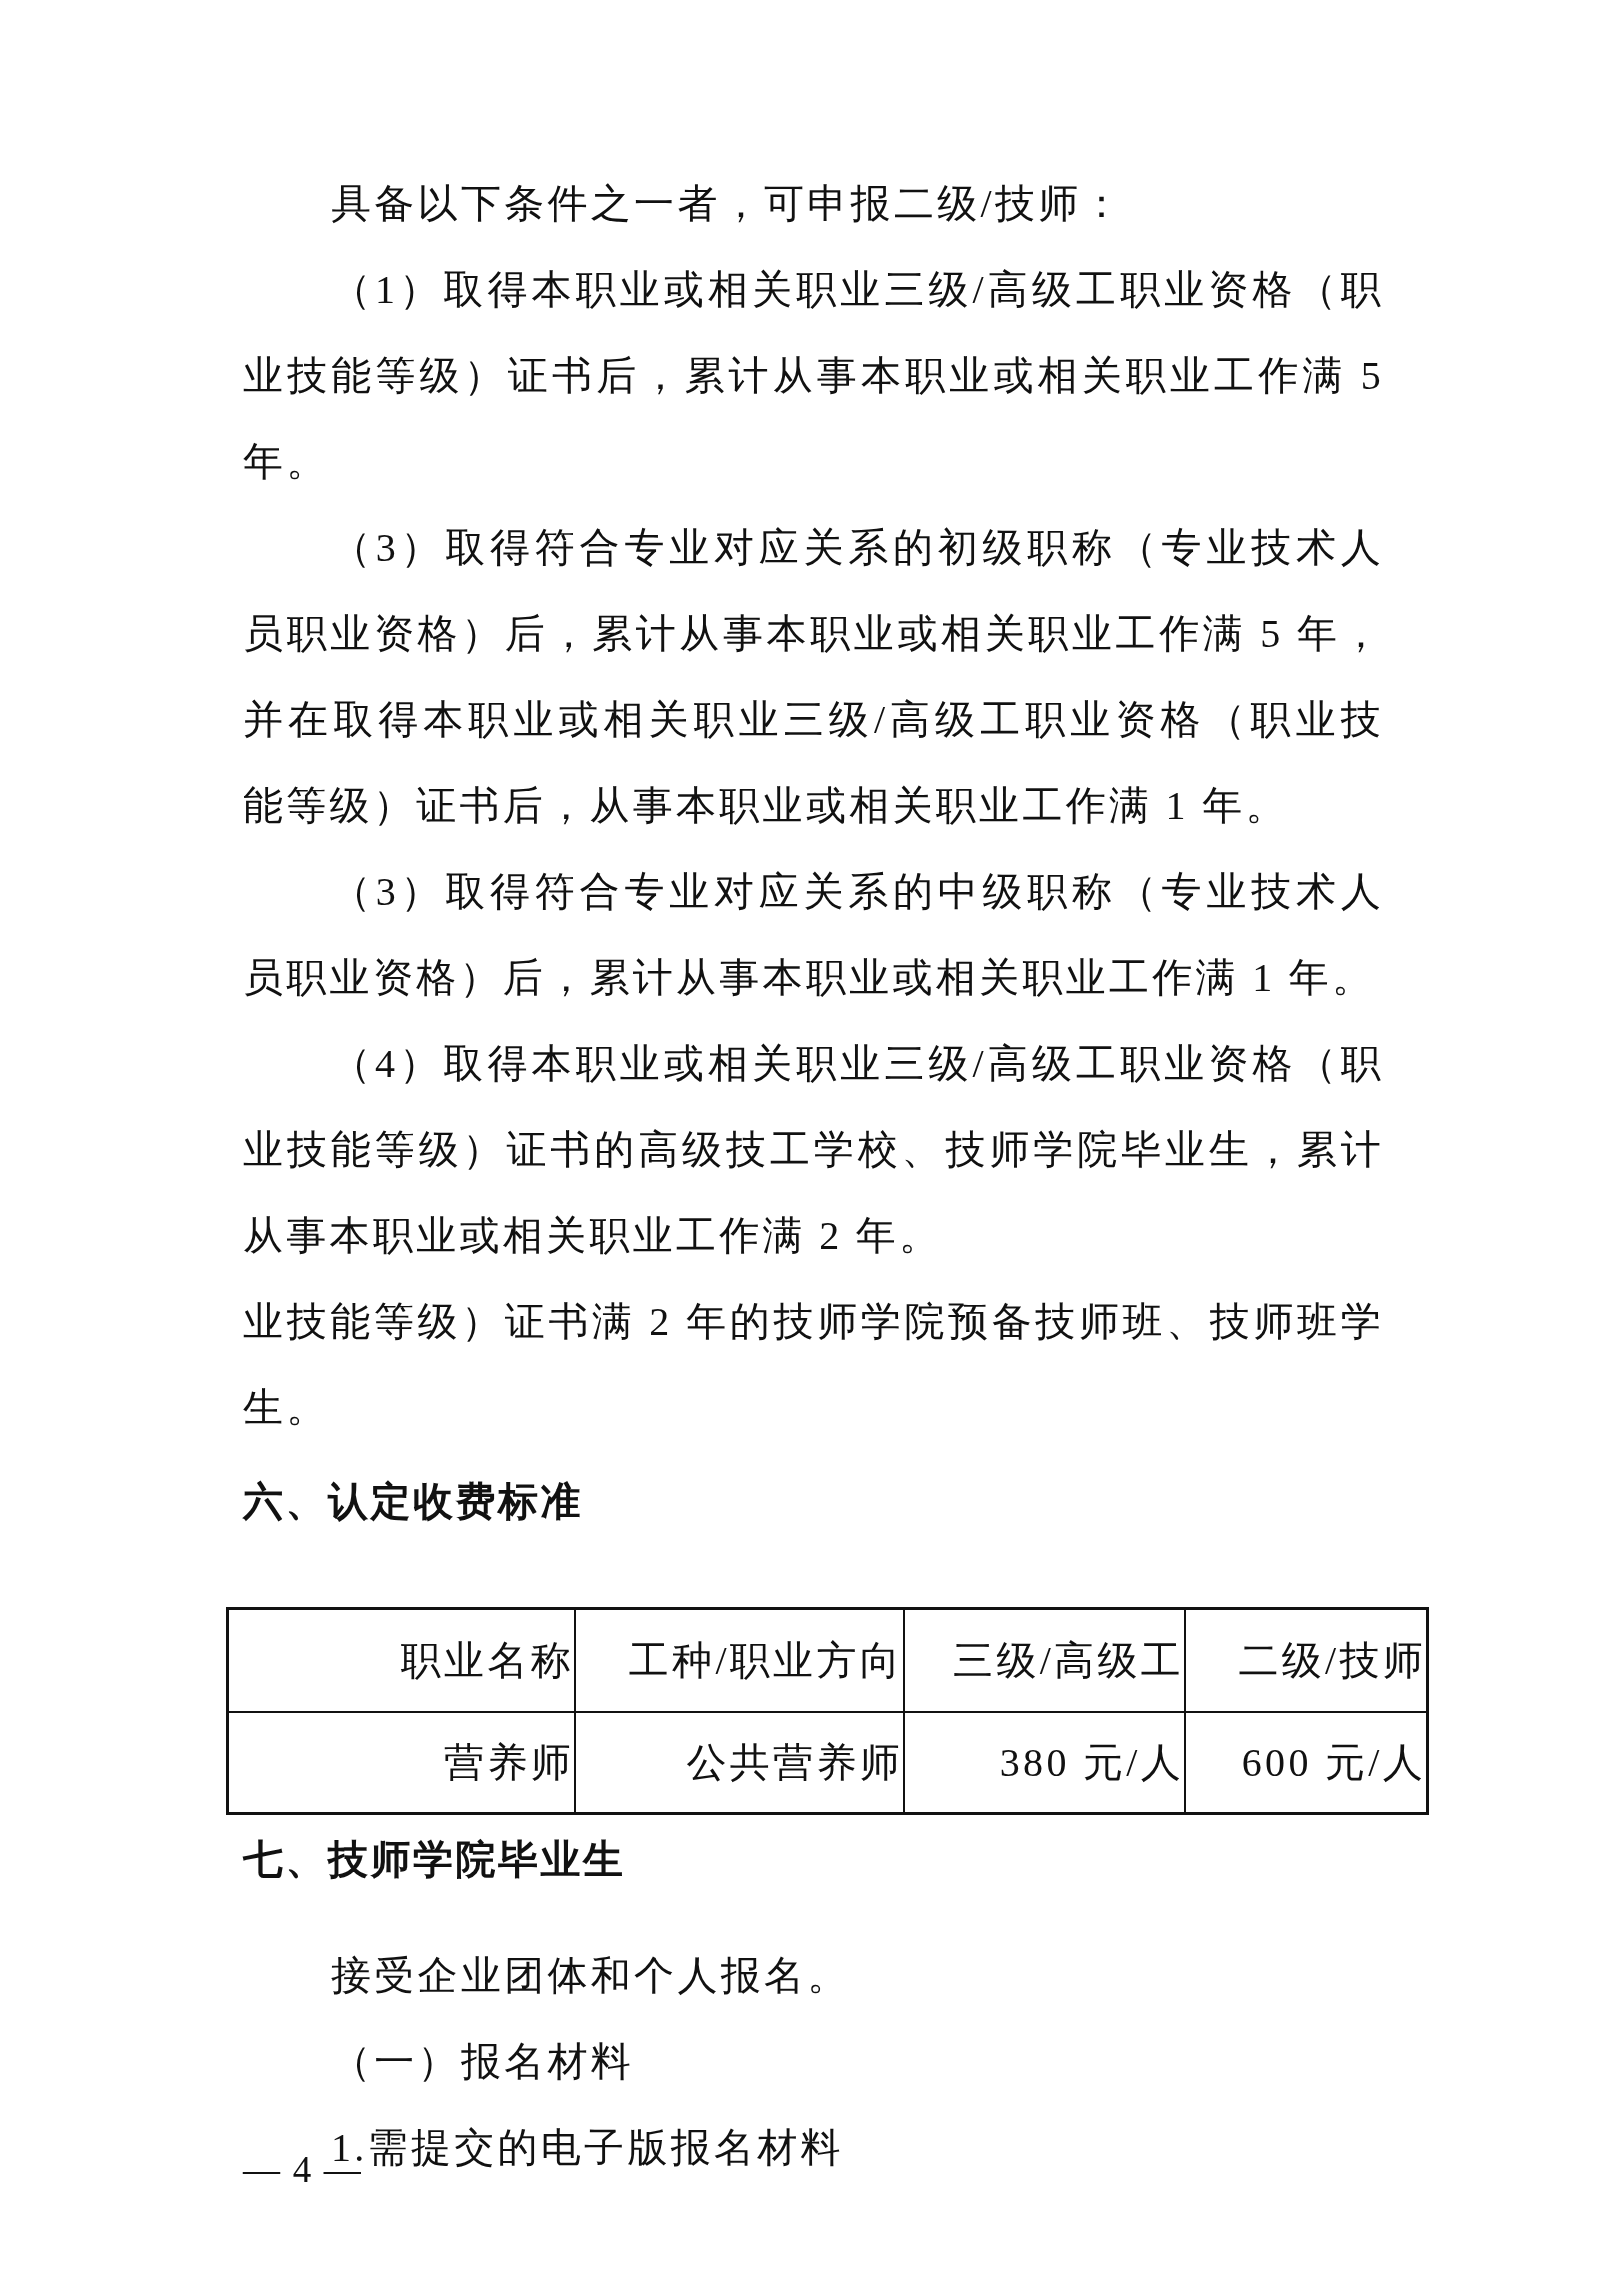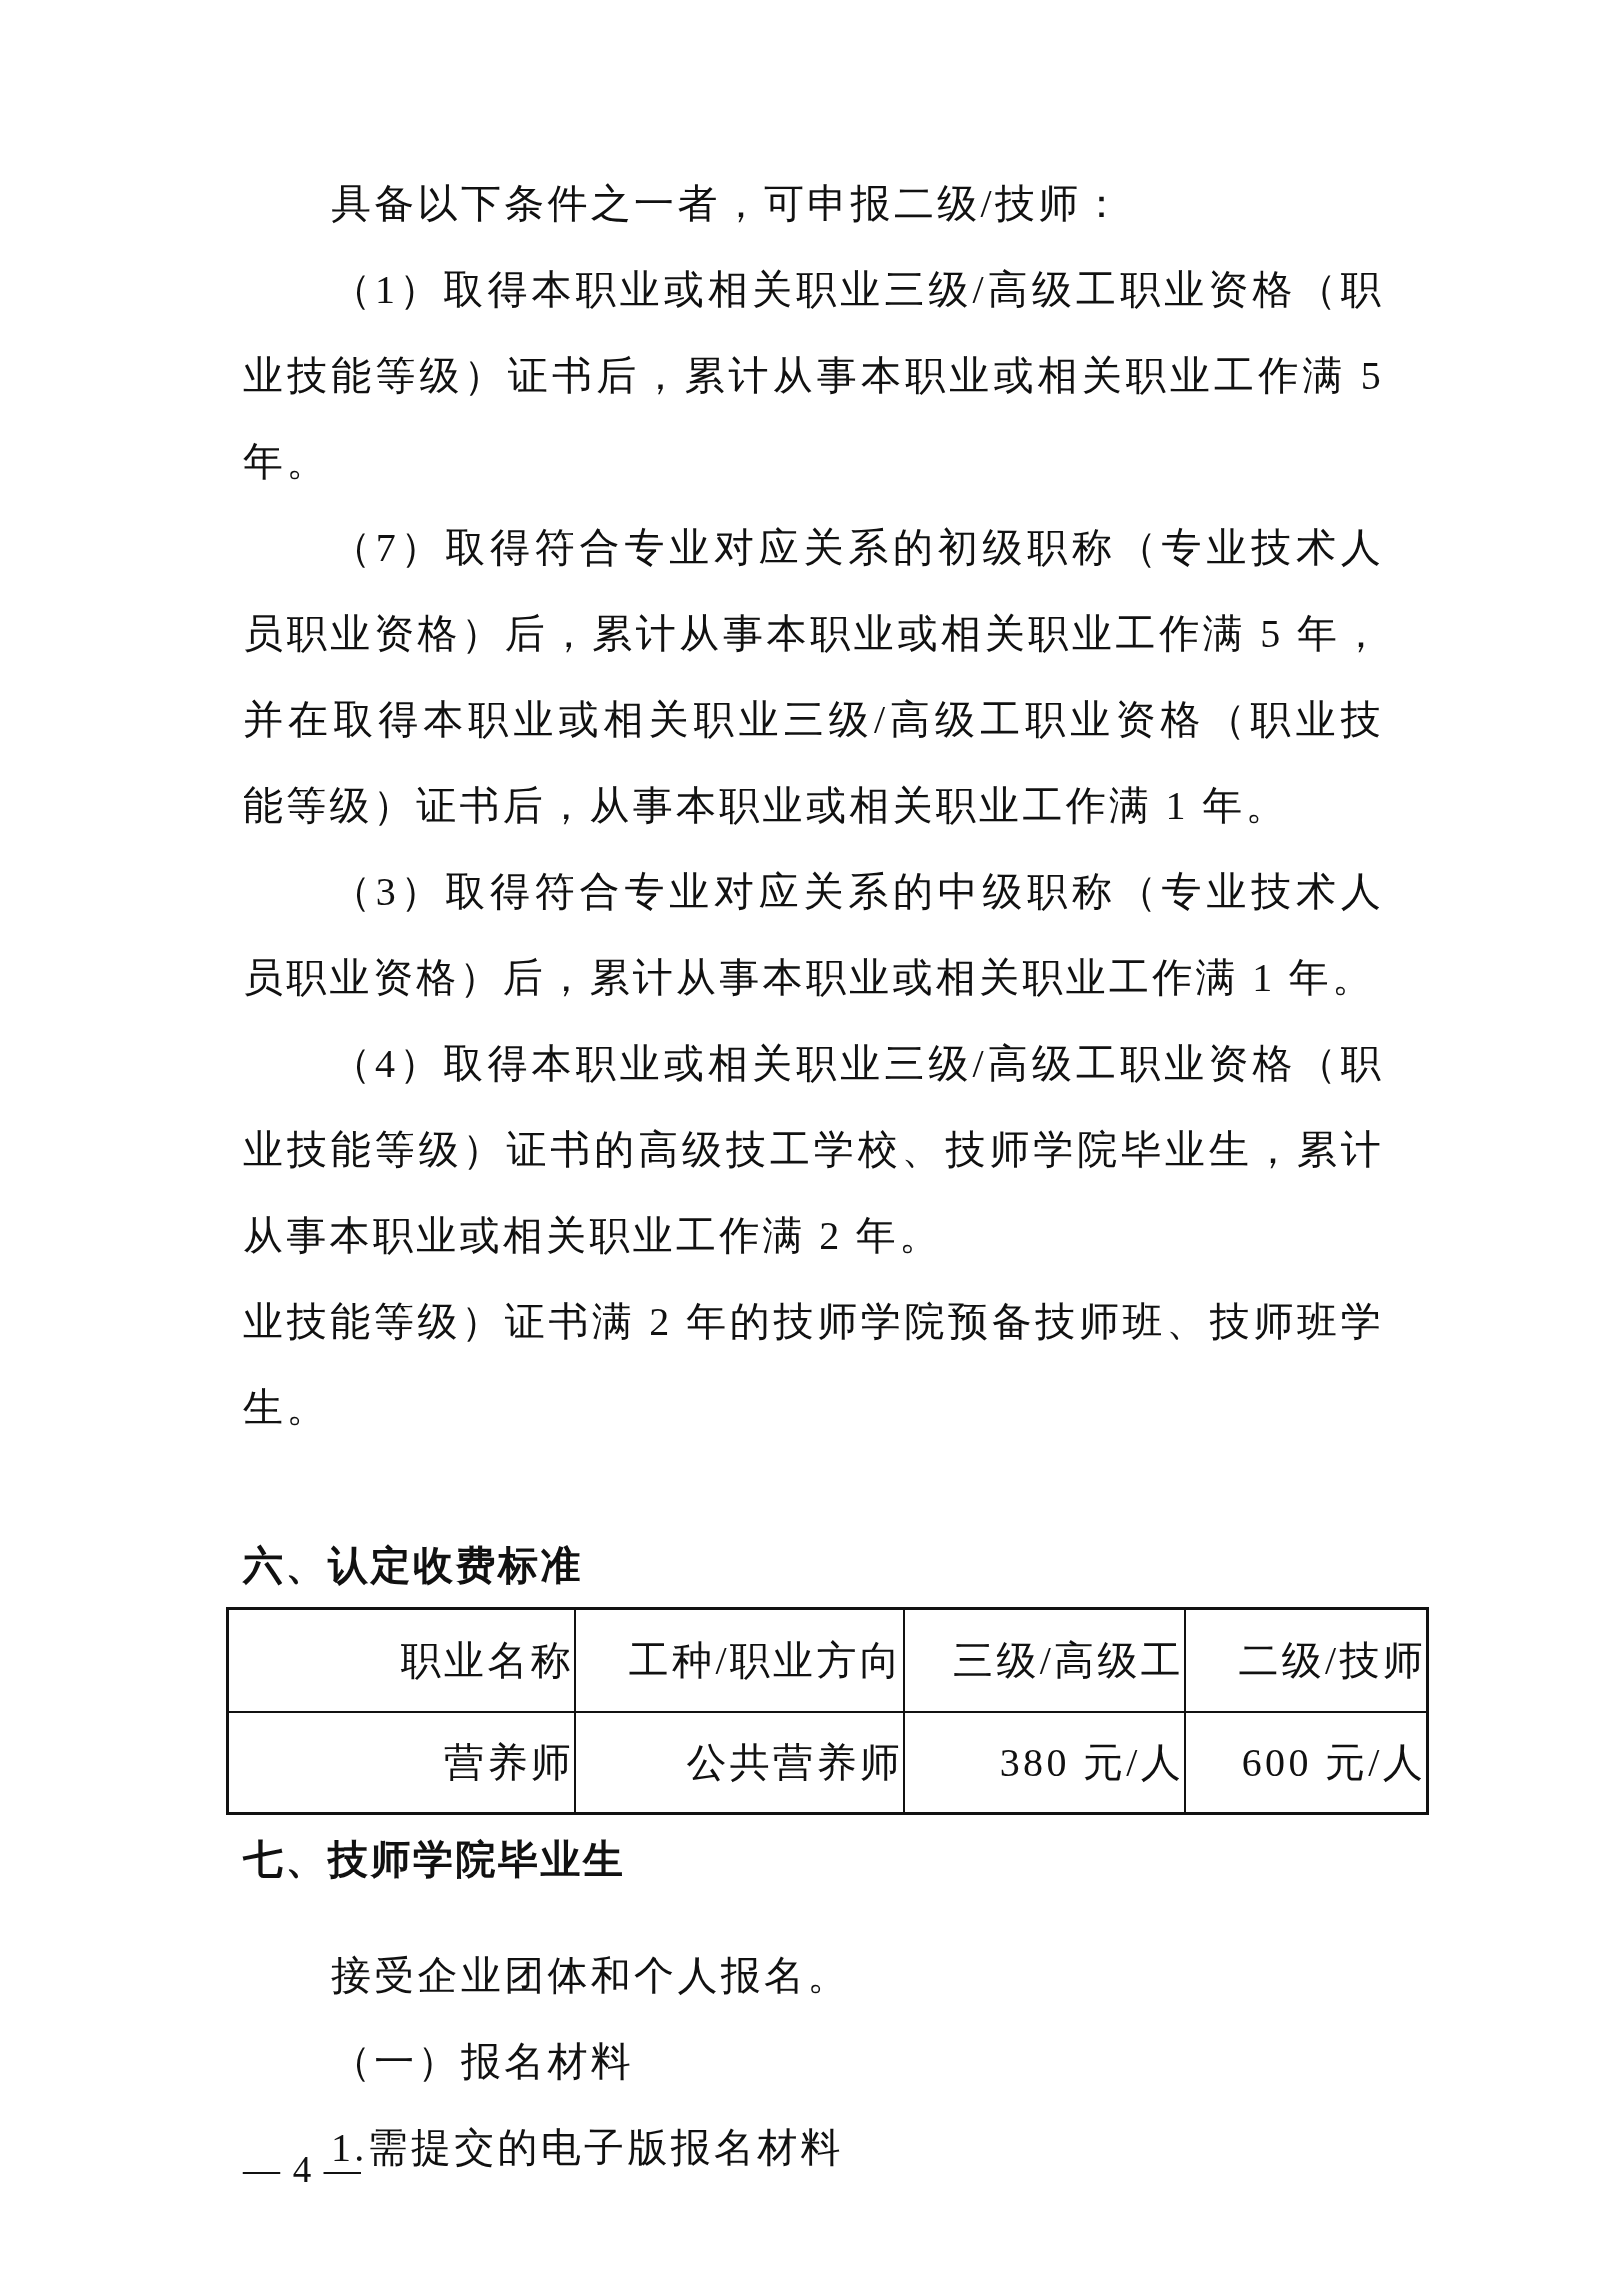--- a/index.html
+++ b/index.html
@@ -33,21 +33,21 @@
   .heading {
     position: absolute;
     left: 243px;
     font-family: "Liberation Sans", sans-serif;
     font-weight: 700;
     font-size: 40px;
     letter-spacing: 2.5px;
     height: 83px;
     line-height: 83px;
   }
-  #heading-fee { top: 1524px; }
+  #heading-fee { top: 1460px; }
   #heading-reg { top: 1818px; }
 
   
   .fee-table {
     position: absolute;
     left: 226px;
     top: 1607px;
     width: 1191px;
     border-collapse: collapse;
     table-layout: fixed;
@@ -89,21 +89,21 @@
   }
 </style>
 </head>
 <body>
 
 <div class="textblock">
   <div class="line indent">具备以下条件之一者，可申报二级/技师：</div>
   <div class="line indent jfull">（1）取得本职业或相关职业三级/高级工职业资格（职</div>
   <div class="line jfull">业技能等级）证书后，累计从事本职业或相关职业工作满 5</div>
   <div class="line">年。</div>
-  <div class="line indent jfull">（7）取得符合专业对应关系的初级职称（专业技术人</div>
+  <div class="line indent jfull">（3）取得符合专业对应关系的初级职称（专业技术人</div>
   <div class="line jfull">员职业资格）后，累计从事本职业或相关职业工作满 5 年，</div>
   <div class="line jfull">并在取得本职业或相关职业三级/高级工职业资格（职业技</div>
   <div class="line">能等级）证书后，从事本职业或相关职业工作满 1 年。</div>
   <div class="line indent jfull">（3）取得符合专业对应关系的中级职称（专业技术人</div>
   <div class="line">员职业资格）后，累计从事本职业或相关职业工作满 1 年。</div>
   <div class="line indent jfull">（4）取得本职业或相关职业三级/高级工职业资格（职</div>
   <div class="line jfull">业技能等级）证书的高级技工学校、技师学院毕业生，累计</div>
   <div class="line">从事本职业或相关职业工作满 2 年。</div>
   <div class="line jfull">业技能等级）证书满 2 年的技师学院预备技师班、技师班学</div>
   <div class="line">生。</div>

